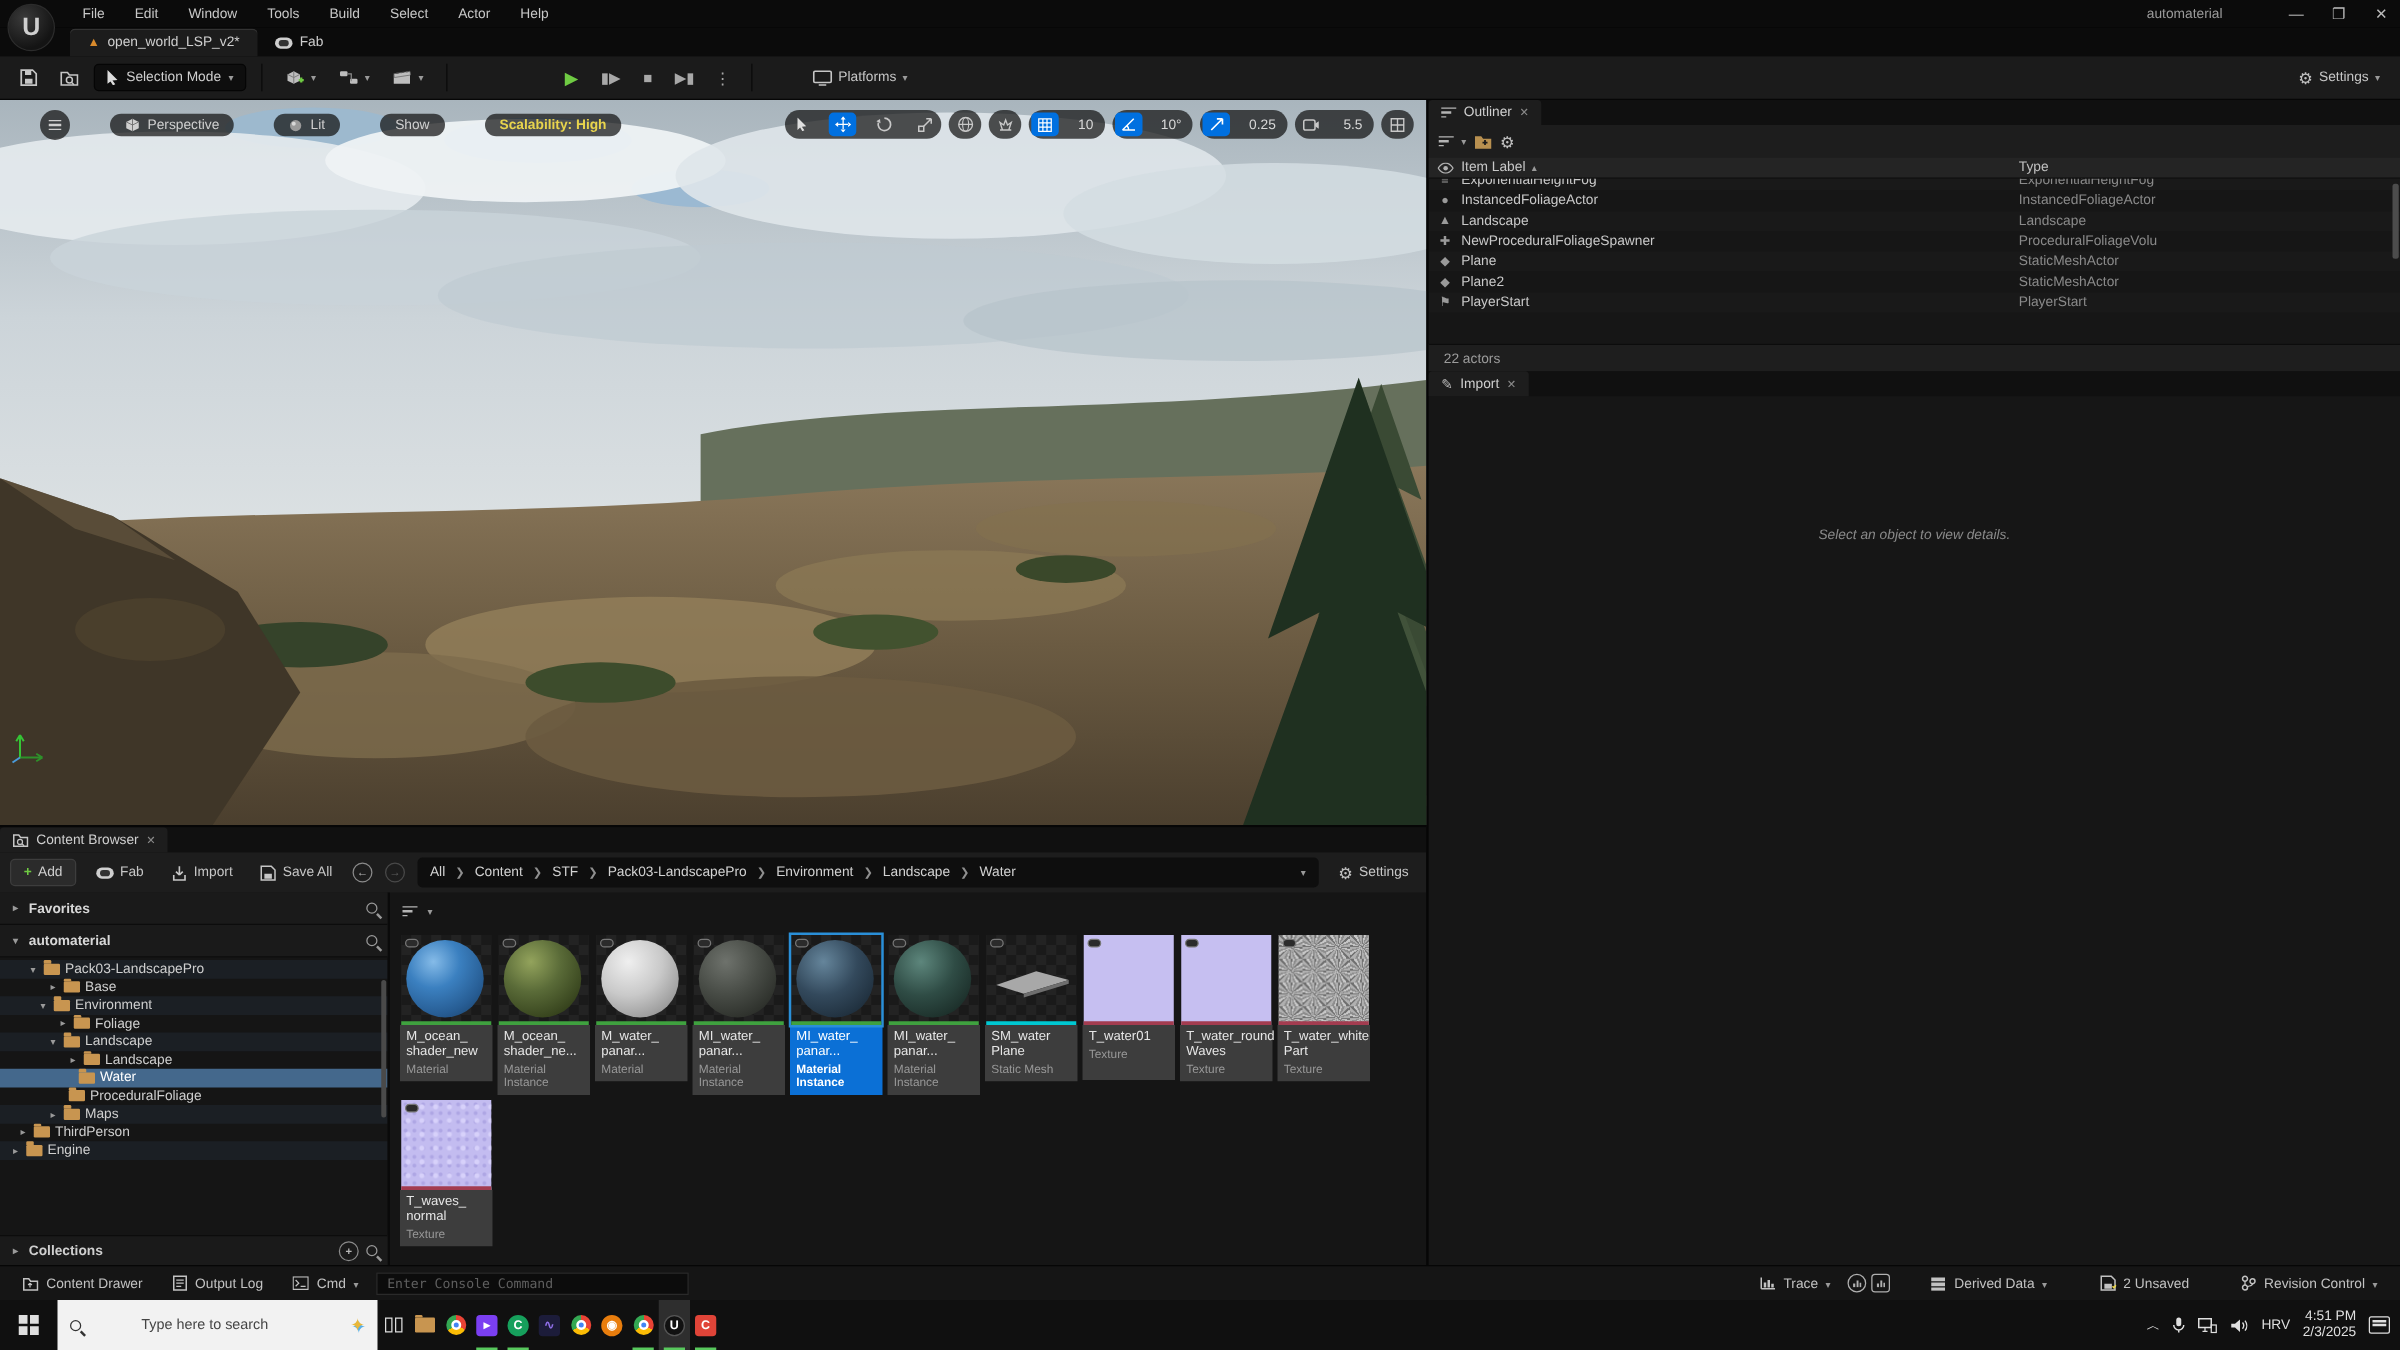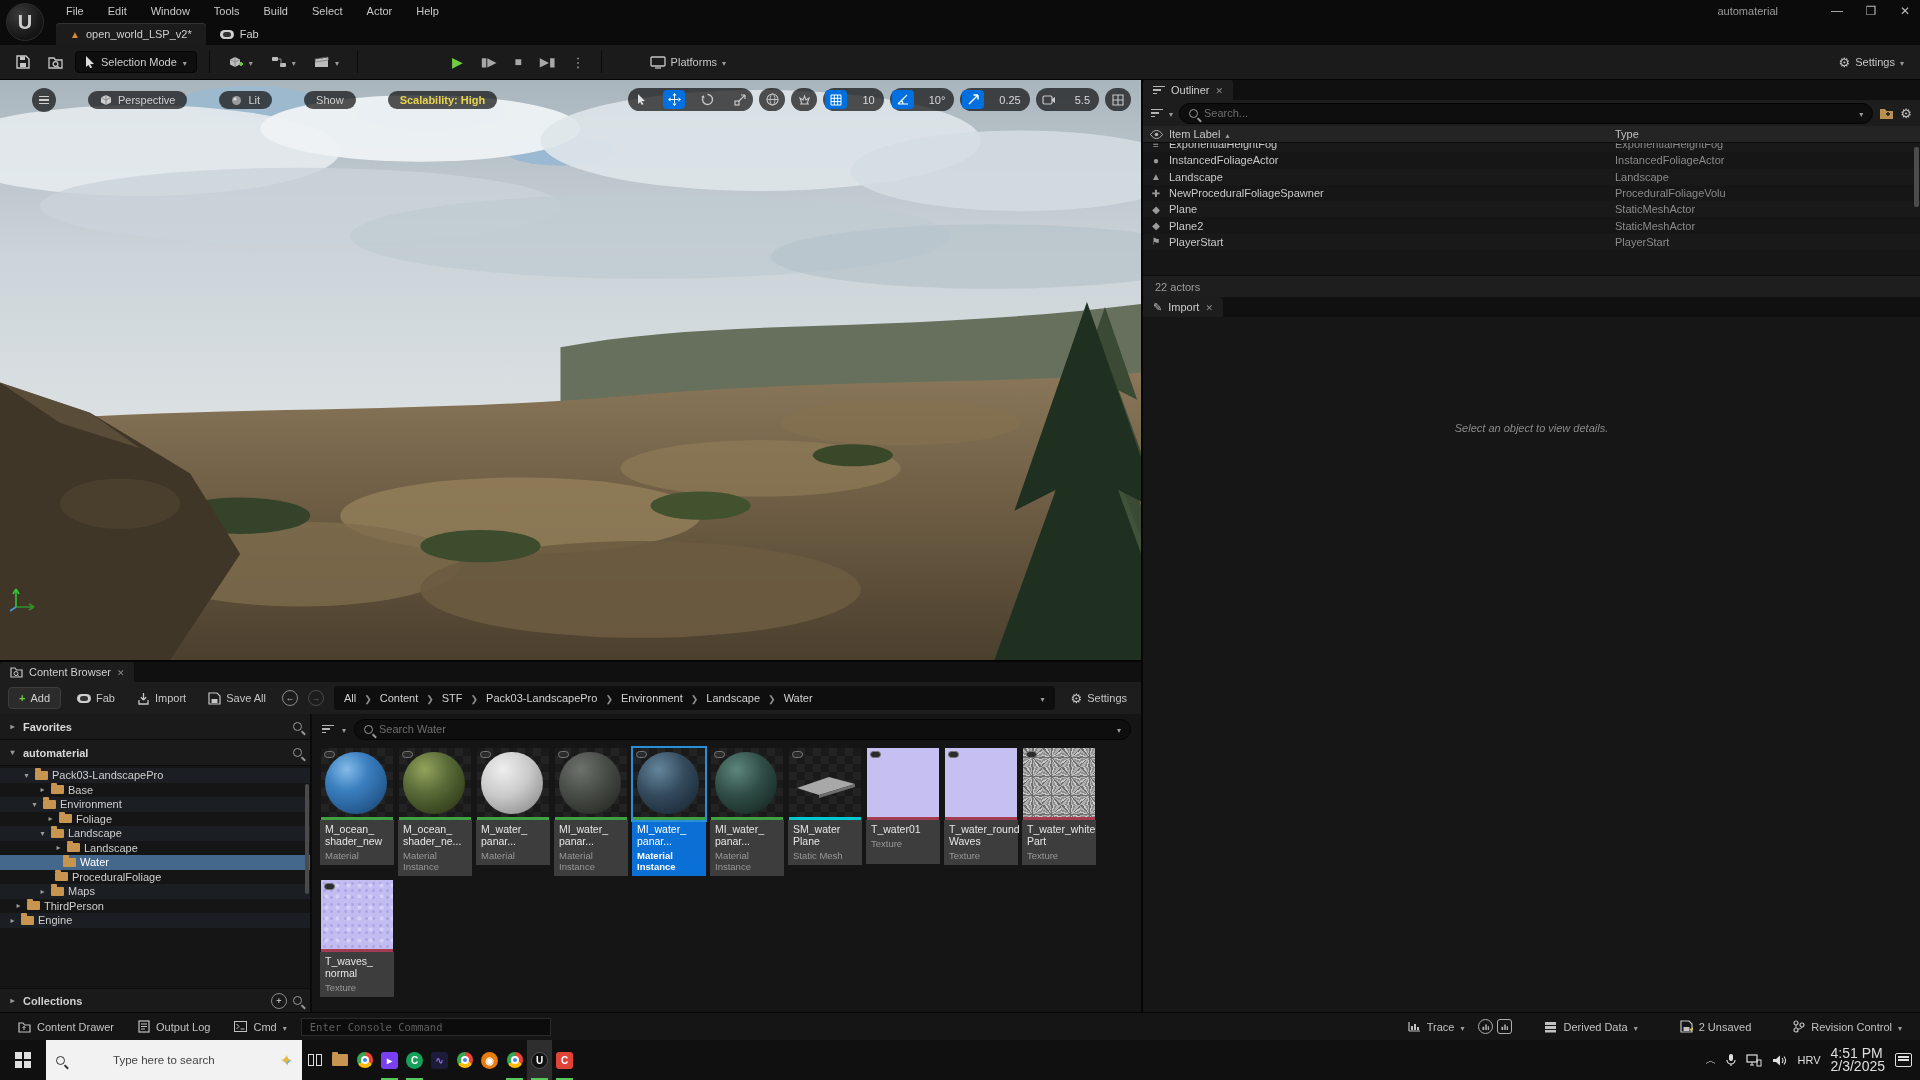--- a/index.html
+++ b/index.html
@@ -171,21 +171,21 @@
   .spark { color:#e8b73a; font-size:14px; text-shadow:1px 1px 0 #58b0e8; }
   .tk-ic { width:25px; display:flex; align-items:center; justify-content:center; position:relative; }
   .tk-ic.active { background:#2e2e2e; }
   .tk-ic.running::after { content:""; position:absolute; bottom:0; left:4px; right:4px; height:2.5px; background:#58c85d; }
   .ic16 { width:17px; height:17px; border-radius:3px; display:flex; align-items:center; justify-content:center; font-size:10px; font-weight:bold; color:#fff; }
   .tv { display:grid; grid-template-columns:6px 6px; gap:2px; }
   .tv i { height:12px; border:1.5px solid #ddd; }
   .chrome { width:16px; height:16px; border-radius:50%; background:conic-gradient(#ea4335 0 33%, #fbbc05 0 66%, #34a853 0 100%); position:relative; }
   .chrome::after { content:""; position:absolute; inset:4px; background:#4285f4; border:2px solid #fff; border-radius:50%; }
   .tray { margin-left:auto; display:flex; align-items:center; gap:10px; padding-right:8px; color:#dfdfdf; }
-  .clock { line-height:13px; font-size:14px; }
+  .clock { text-align:right; line-height:13px; font-size:11px; }
   .notif { width:17px; height:14px; border:1.5px solid #dfdfdf; border-radius:2px; position:relative;}
   .notif::after{ content:""; position:absolute; left:2px; top:2px; right:2px; height:1.5px; background:#dfdfdf; box-shadow:0 3px 0 #dfdfdf;}
 </style>
 </head>
 <body>
 
 <div class="titlebar">
   <div class="ue-logo">U</div>
   <div class="menus">
     <span class="menu-item">File</span>
@@ -625,25 +625,20 @@
           </div>
         </div>
         <div class="cb-main">
           <div class="searchrow">
             <span class="filt">
                 <i></i>
                 <i></i>
                 <i></i>
               </span>
             <span class="chev"></span>
-            <div class="searchbox">
-              <span class="mag"></span>
-              <input placeholder="Search Water" style="">
-              <span class="chev"></span>
-            </div>
           </div>
           <div class="grid">
             <div class="tile">
               <div class="thumb">
                   <span class="fabbadge"></span>
                   <span class="sphere s-blue"></span>
                   <span class="bar" style="background:#3fa13f"></span>
                 </div>
               <div class="label">
                   <div class="aname"><span>M_ocean_</span><br><span>shader_new</span></div>
@@ -782,25 +777,20 @@
           <span class="x"></span>
         </div>
       </div>
       <div class="ol-search">
         <span class="filt">
             <i></i>
             <i></i>
             <i></i>
           </span>
         <span class="chev"></span>
-        <div class="searchbox">
-          <span class="mag"></span>
-          <input placeholder="Search..." style="">
-          <span class="chev"></span>
-        </div>
         <svg width="15" height="13" viewBox="0 0 15 13">
             <path d="M1 2h5l1.5 2H14v8H1z" fill="#b89050"></path>
             <path d="M7 7h4M9 5v4" stroke="#1a1a1a" stroke-width="1.4"></path>
           </svg>
         <span class="gear">⚙</span>
       </div>
       <div class="ol-hdr">
         <span class="eye-c">
           <svg width="13" height="9" viewBox="0 0 13 9">
               <path d="M.5 4.5C2.5 1.5 4.5.5 6.5.5s4 1 6 4c-2 3-4 4-6 4s-4-1-6-4z" fill="none" stroke="#b0b0b0"></path>

